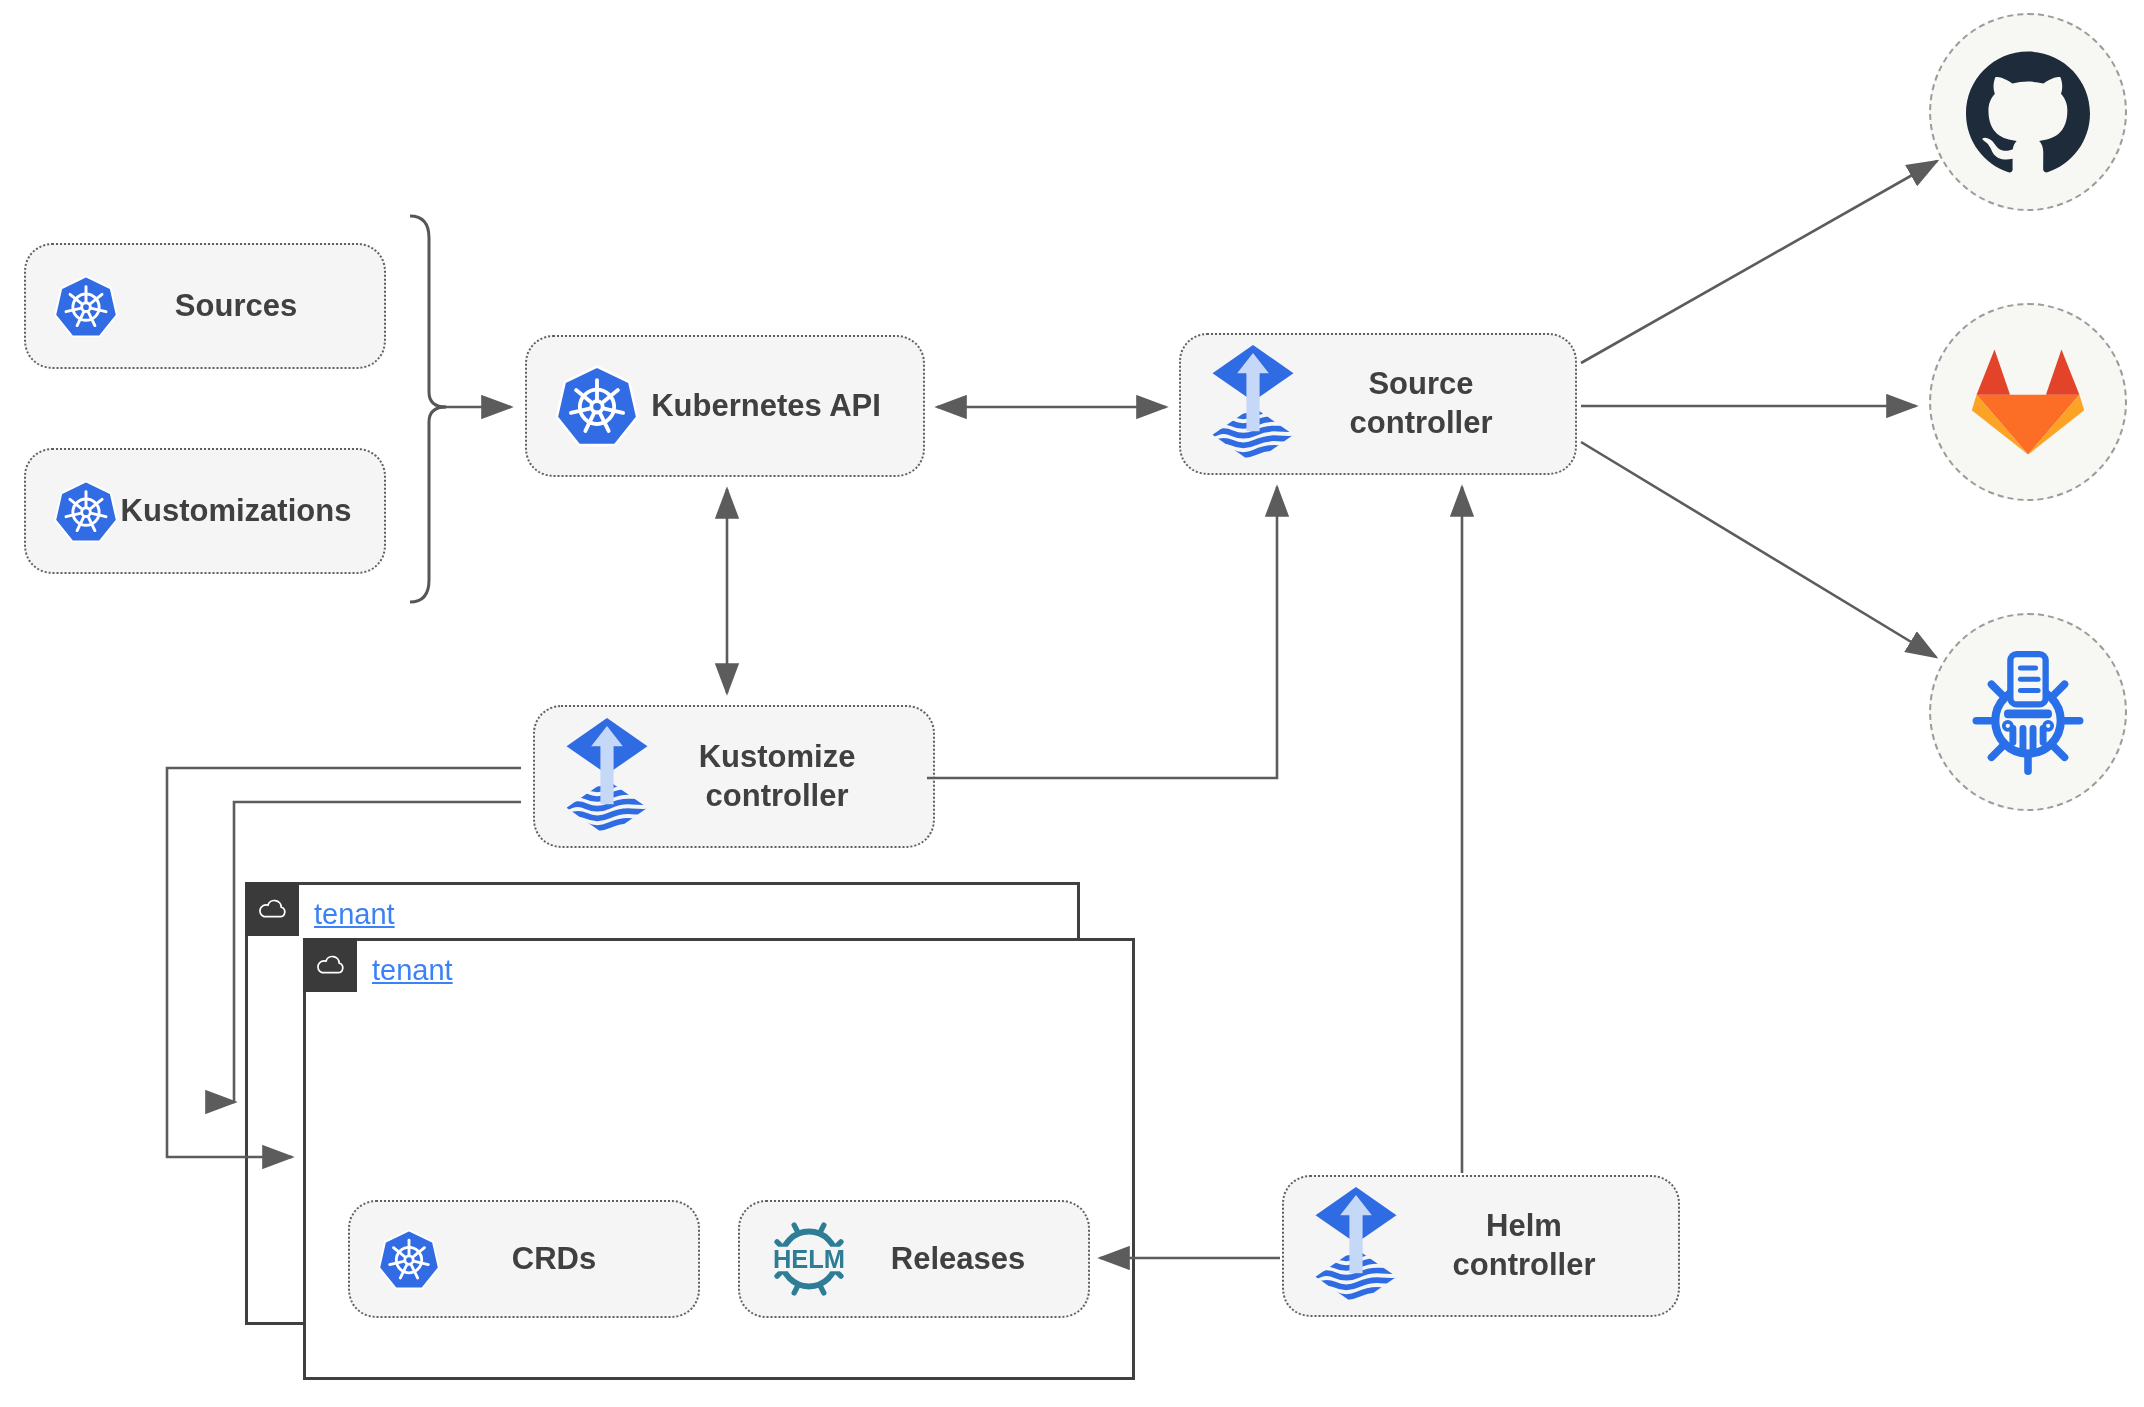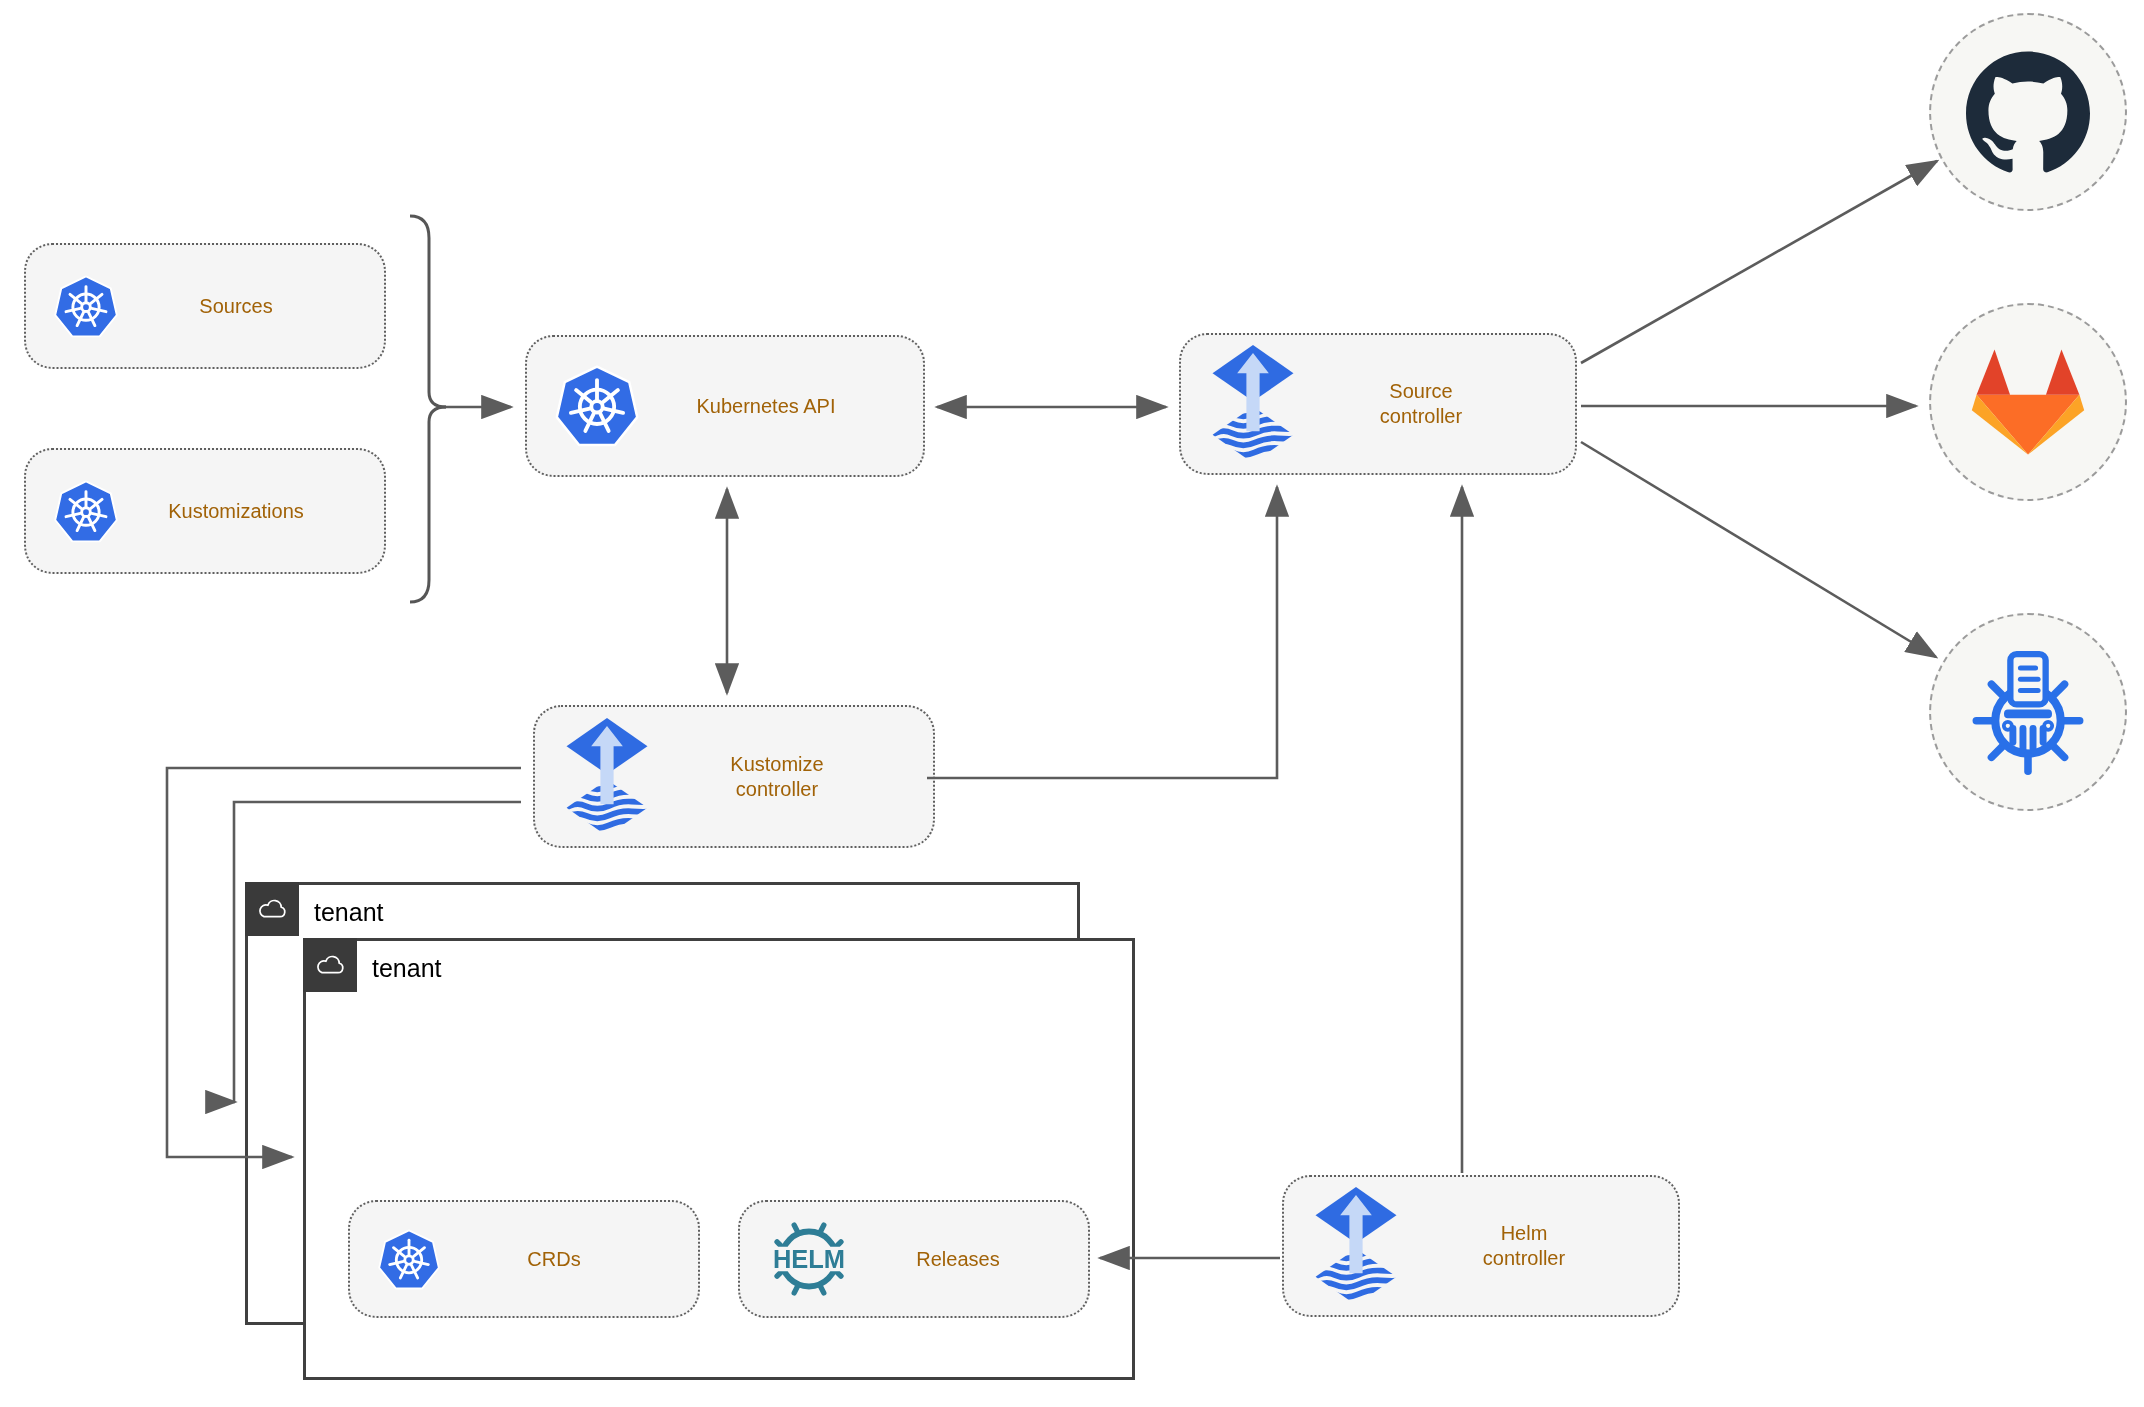--- a/index.html
+++ b/index.html
@@ -6,32 +6,32 @@
   body{width:2144px;height:1407px;position:relative;font-family:"Liberation Sans",sans-serif;overflow:hidden;}
   .canvas{position:absolute;left:0;top:0;width:2144px;height:1407px;}
   
   .node{
     position:absolute;box-sizing:border-box;background:#f5f5f5;
     border:2px dotted #5f5f5f;border-radius:28px;
     display:flex;align-items:center;z-index:3;
   }
   .icon-wrap{margin-left:28px;display:flex;align-items:center;flex:0 0 auto;}
   .node-label{
-    flex:1;text-align:center;font-size:20px;color:#a16207;
-    white-space:pre-line;line-height:1.25;padding-right:30px;
+    flex:1;text-align:center;font-size:31px;color:#404040;
+    white-space:pre-line;line-height:1.25;padding-right:30px;font-weight:bold;
   }
   
   .tenant{position:absolute;box-sizing:border-box;background:#ffffff;border:3px solid #404040;}
   .tenant-back{left:245px;top:882px;width:835px;height:443px;z-index:1;}
   .tenant-front{left:303px;top:938px;width:832px;height:442px;z-index:2;}
   .tenant-header{
     position:absolute;left:-3px;top:-3px;width:54px;height:54px;background:#3a3a3a;
     display:flex;align-items:center;justify-content:center;
   }
-  .tenant-label{position:absolute;left:66px;top:13px;font-size:25px;color:#000000;}
+  .tenant-label{position:absolute;left:66px;top:13px;font-size:29px;color:#3b82f6;text-decoration:underline;}
   
   .remote-circle{
     position:absolute;box-sizing:border-box;width:198px;height:198px;border-radius:50%;
     background:#f7f7f4;border:2.5px dashed #9b9b9b;
     display:flex;align-items:center;justify-content:center;z-index:3;
   }
   .overlay{position:absolute;left:0;top:0;z-index:4;pointer-events:none;}
   .hidden-defs{position:absolute;width:0;height:0;overflow:hidden;}
   svg text{font-family:"Liberation Sans",sans-serif;}
 </style>

